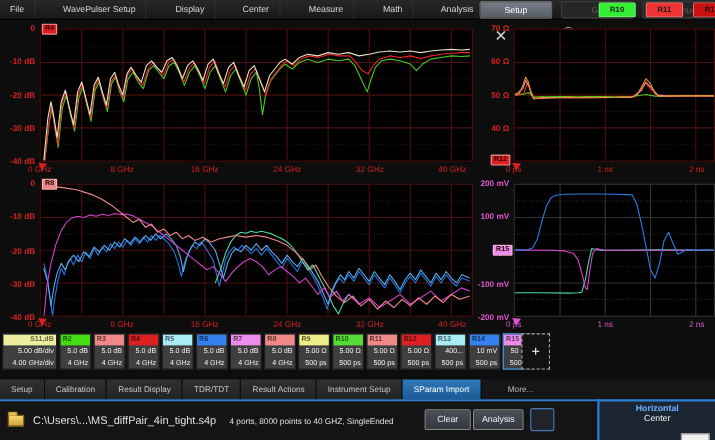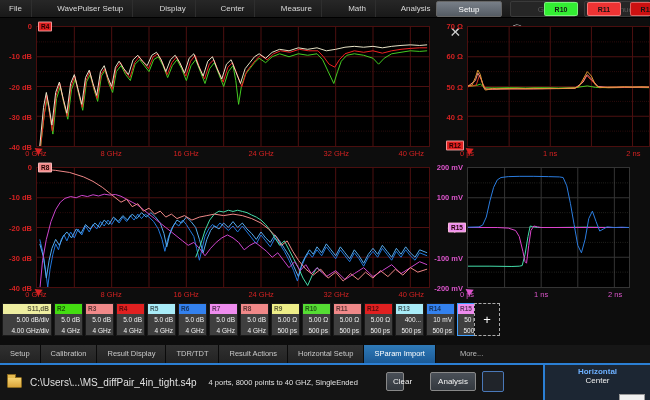--- a/index.html
+++ b/index.html
@@ -49,21 +49,21 @@
   .tracebtn{flex:0 0 34px;height:14px;border-radius:2px;border:1px solid rgba(255,255,255,.35);font-size:7px;font-weight:bold;color:#151515;line-height:12px;text-align:center;}
   #blue-line{position:absolute;left:0;top:363px;width:650px;height:2px;background:#2b7fd4;}
 
   
   #bottombar{position:absolute;left:0;top:365px;width:650px;height:35px;background:#141414;display:flex;align-items:center;}
   .folder{position:relative;width:15px;height:11px;margin:0 8px 0 7px;background:linear-gradient(#f5d372,#d9a43a);border:1px solid #8a6a20;border-radius:1px;flex:0 0 auto;}
   .folder:before{content:'';position:absolute;top:-4px;left:-1px;width:7px;height:3px;background:#e6bc50;border:1px solid #8a6a20;border-bottom:none;border-radius:1px 1px 0 0;}
   #file-path{font-size:10px;color:#e0e0e0;white-space:nowrap;}
   #file-info{font-size:7.5px;color:#e0e0e0;margin-left:12px;white-space:nowrap;}
   .bbtn{position:absolute;top:7px;height:19px;background:linear-gradient(#4a5058,#33383e);border:1px solid #888;border-radius:2px;color:#f2f2f2;font-size:8px;}
-  #clear-btn{left:386px;width:18px;}
+  #clear-btn{left:386px;width:42px;}
   #convert-btn{left:430px;width:46px;}
   #save-btn{position:absolute;left:482px;top:6px;width:22px;height:21px;background:#20242a;border:1px solid #4a78b8;border-radius:2px;}
   .floppy{position:relative;width:13px;height:12px;margin:3px auto 0;background:#5b9bec;border-radius:1px;}
   .floppy:before{content:'';position:absolute;top:0;left:3px;right:3px;height:5px;background:#ddeeff;}
   .floppy:after{content:'';position:absolute;bottom:0;left:3px;right:3px;height:4px;background:#2a5faa;}
 
   
   #horizontal-panel{position:absolute;left:543px;top:363px;width:107px;height:37px;background:#1c2633;border-top:2px solid #2b7fd4;border-left:2px solid #2b7fd4;}
   #hp-title{font-size:8px;font-weight:bold;color:#6db0ff;text-align:center;margin-top:2px;}
   #hp-center{font-size:8px;color:#eeeeee;text-align:center;margin-top:0;}
@@ -249,21 +249,21 @@
       <span class="badge" style="background: rgb(224, 32, 32); top: 100%;">R12</span>
       <i class="origin-arrow"></i>
     </div>
     <div class="xlabels" style="right:0">
         <span style="left: 0%; color: rgb(212, 34, 34);">0 ps</span>
         <span style="left: 45.4545%; color: rgb(212, 34, 34);">1 ns</span>
         <span style="left: 90.9091%; color: rgb(212, 34, 34);">2 ns</span>
       </div>
   </div>
 
-  <div class="chart" id="chart-br" style="left:431px;top:160px;width:199px;height:141px">
+  <div class="chart" id="chart-br" style="left:431px;top:160px;width:219px;height:141px">
     <div class="ylabels">
         <span style="top: 0%; color: rgb(221, 85, 204);">200 mV</span>
         <span style="top: 25%; color: rgb(221, 85, 204);">100 mV</span>
         <span style="top: 50%; color: rgb(221, 85, 204);">0 µV</span>
         <span style="top: 75%; color: rgb(221, 85, 204);">-100 mV</span>
         <span style="top: 100%; color: rgb(221, 85, 204);">-200 mV</span>
       </div>
     <div class="plot" style="border-color:#343434;right:0">
       <svg viewBox="0 0 100 100" preserveAspectRatio="none">
           <line x1="22.727272727272727" y1="0" x2="22.727272727272727" y2="100" stroke="#343434" stroke-width="1" vector-effect="non-scaling-stroke"></line>
@@ -390,21 +390,21 @@
       <div class="tab">Setup</div>
 
       <div class="tab">Calibration</div>
 
       <div class="tab">Result Display</div>
 
       <div class="tab">TDR/TDT</div>
 
       <div class="tab">Result Actions</div>
 
-      <div class="tab">Horizontal Setup</div>
+      <div class="tab">Instrument Setup</div>
 
       <div class="tab active">SParam Import</div>
 
       <div class="tab more">More...</div>
     </div>
   <div id="trace-buttons">
 
       <button class="tracebtn" style="background: rgb(51, 238, 51);">R10</button>
 
       <button class="tracebtn" style="background: rgb(238, 51, 51);">R11</button>

